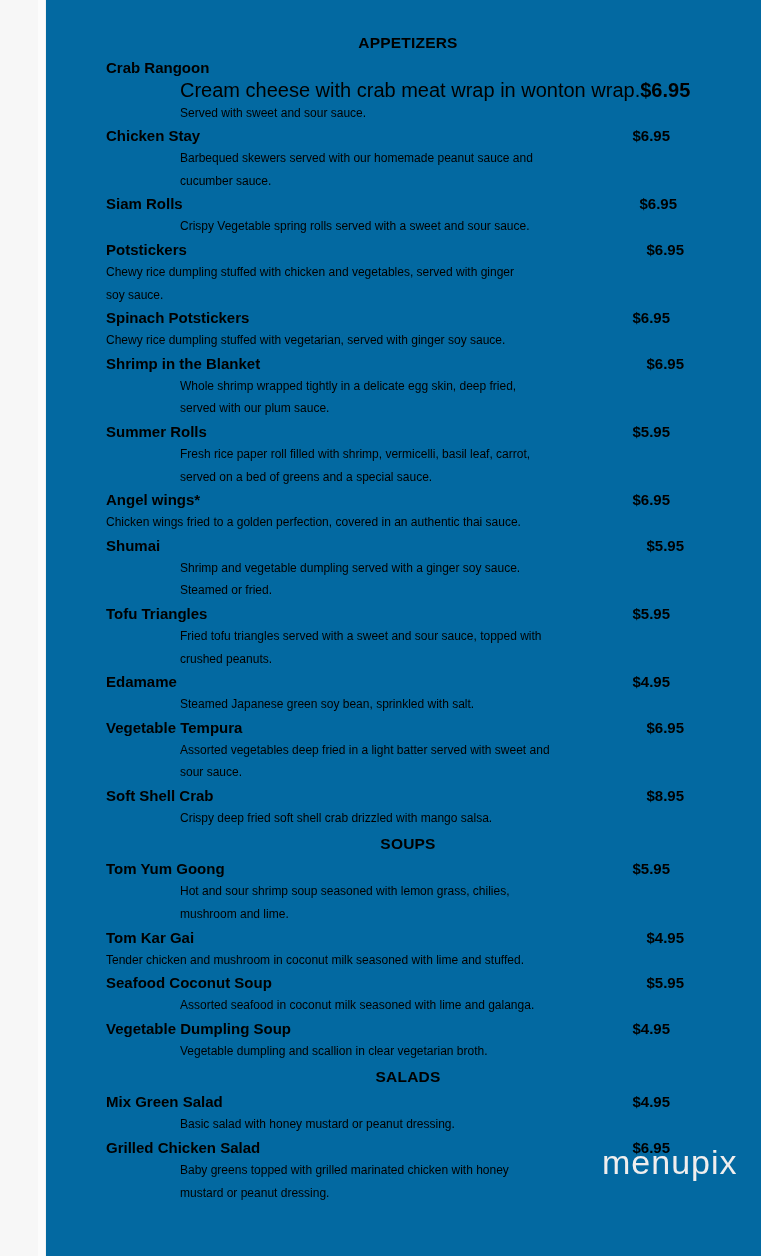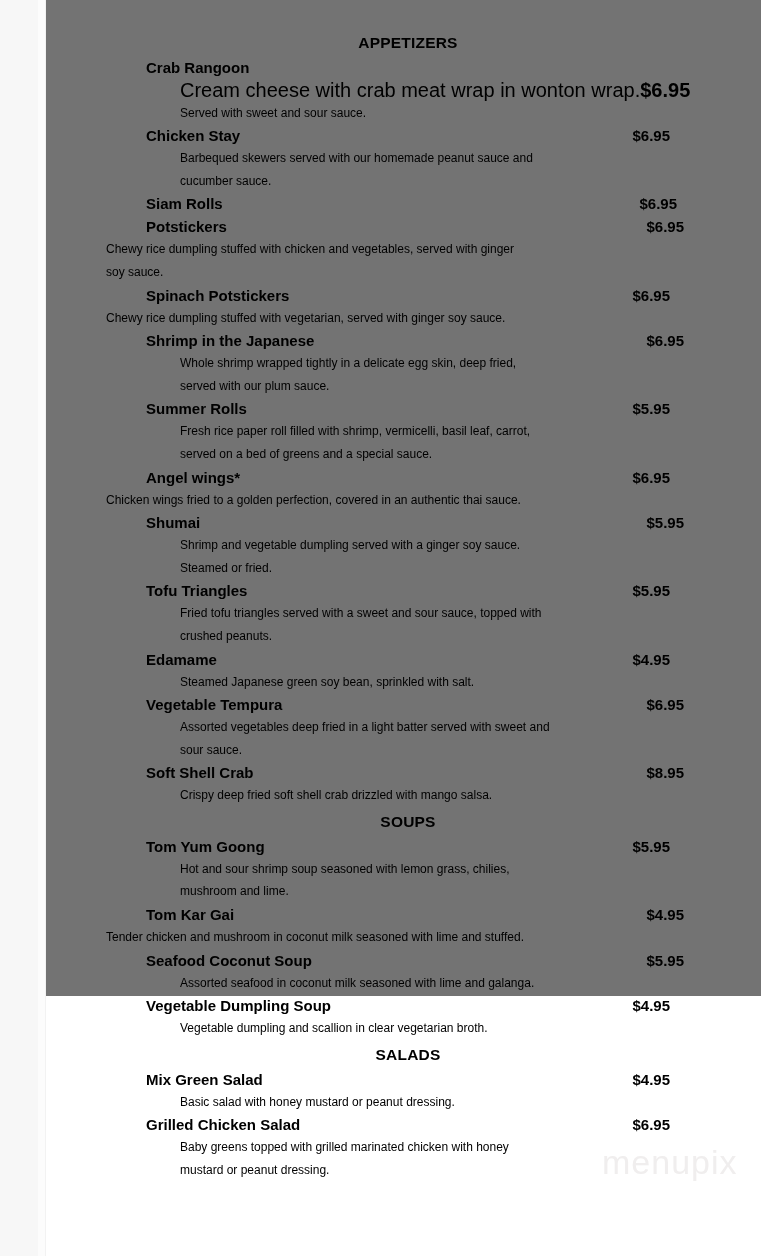--- a/index.html
+++ b/index.html
@@ -32,22 +32,22 @@
     height: 1256px;
     background: #fcfcfc;
     border-right: 1px solid #f2f2f2;
   }
 
   #page {
     position: absolute;
     left: 46px;
     top: 0;
     width: 715px;
-    height: 996px;
-    background: #737373;
+    height: 1256px;
+    background: #0369a1;
   }
 
   .menu-body {
     position: absolute;
     left: 60px;       
     top: 32px;
     width: 604px;     
   }
 
   .section-title {
@@ -68,21 +68,20 @@
   }
 
   
   .item-head {
     display: flex;
     align-items: baseline;
     font-weight: bold;
     font-size: 15px;
     line-height: 23px;
     white-space: nowrap;
-    margin-left: 40px;
   }
   .item-name {
     font-weight: bold;
   }
   .item-price {
     font-weight: bold;
     margin-left: auto;
     text-align: right;
   }
   
@@ -157,39 +156,40 @@
             <span class="item-price">$6.95</span>
           </div>
           <div class="item-desc indent">Barbequed skewers served with our homemade peanut sauce and</div>
           <div class="item-desc indent">cucumber sauce.</div>
         </div>
         <div class="item p-inset-33">
           <div class="item-head">
             <span class="item-name">Siam Rolls</span>
             <span class="item-price">$6.95</span>
           </div>
+          <div class="item-desc indent">Crispy Vegetable spring rolls served with a sweet and sour sauce.</div>
         </div>
         <div class="item p-inset-26">
           <div class="item-head">
             <span class="item-name">Potstickers</span>
             <span class="item-price">$6.95</span>
           </div>
           <div class="item-desc flush">Chewy rice dumpling stuffed with chicken and vegetables, served with ginger</div>
           <div class="item-desc flush">soy sauce.</div>
         </div>
         <div class="item p-inset-40">
           <div class="item-head">
             <span class="item-name">Spinach Potstickers</span>
             <span class="item-price">$6.95</span>
           </div>
           <div class="item-desc flush">Chewy rice dumpling stuffed with vegetarian, served with ginger soy sauce.</div>
         </div>
         <div class="item p-inset-26">
           <div class="item-head">
-            <span class="item-name">Shrimp in the Japanese</span>
+            <span class="item-name">Shrimp in the Blanket</span>
             <span class="item-price">$6.95</span>
           </div>
           <div class="item-desc indent">Whole shrimp wrapped tightly in a delicate egg skin, deep fried,</div>
           <div class="item-desc indent">served with our plum sauce.</div>
         </div>
         <div class="item p-inset-40">
           <div class="item-head">
             <span class="item-name">Summer Rolls</span>
             <span class="item-price">$5.95</span>
           </div>

